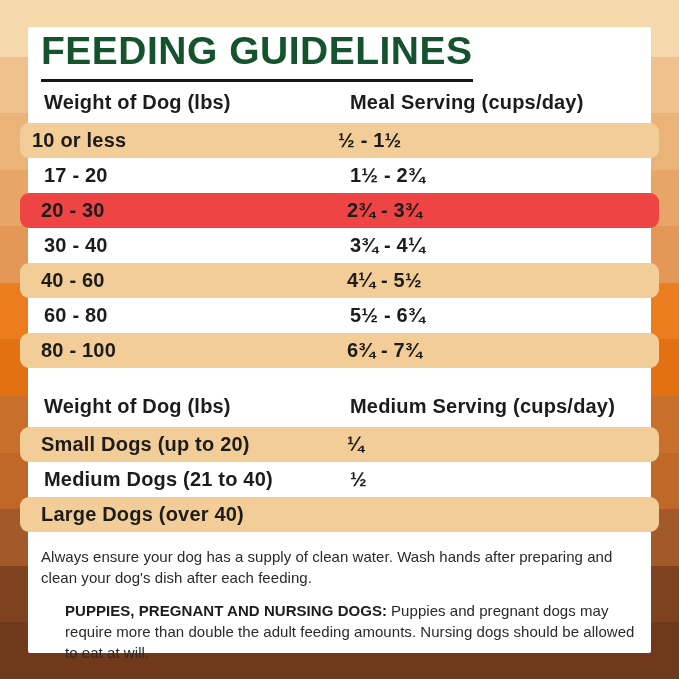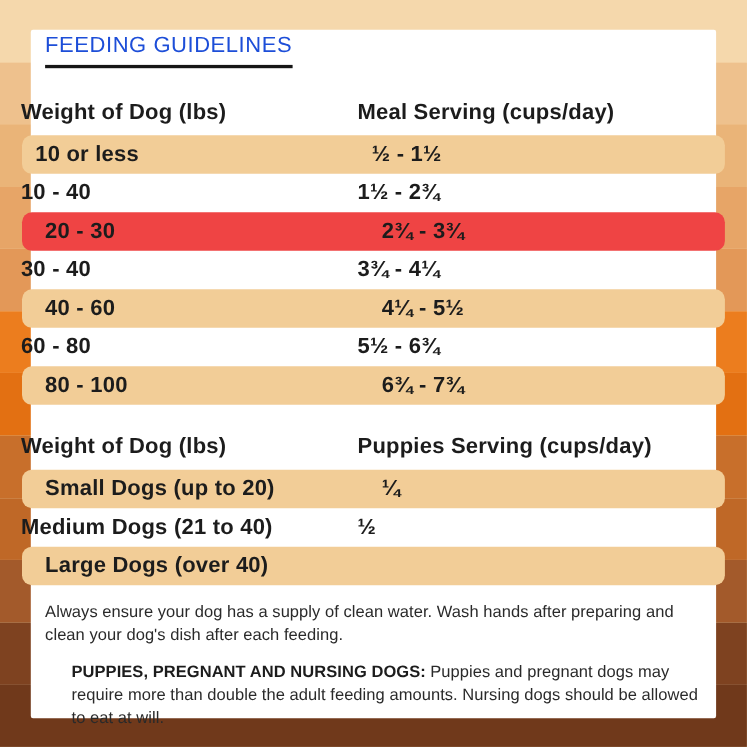--- a/index.html
+++ b/index.html
@@ -41,36 +41,36 @@
     inset: 0;
     z-index: 2;
     color: #1c1c1c;
   }
 
   .title {
     position: absolute;
     left: 41px;
     top: 31px;
     display: inline-block;
-    font-size: 20px;
-    font-weight: normal;
+    font-size: 39px;
+    font-weight: bold;
     letter-spacing: 0.5px;
-    color: #1d4ed8;
+    color: #14532d;
     border-bottom: 3px solid #161616;
     padding-bottom: 7px;
     line-height: 1.05;
   }
 
   .row {
     position: relative;
     width: 679px;
     display: grid;
     grid-template-columns: 306px auto;
     align-items: center;
-    padding-left: 19px;
+    padding-left: 44px;
     font-size: 20px;
     font-weight: bold;
     letter-spacing: 0.2px;
     color: #1c1c1c;
   }
 
   .hrow {
     position: absolute;
     left: 0;
     height: 26px;
@@ -130,21 +130,21 @@
       <span>Weight of Dog (lbs)</span>
       <span>Meal Serving (cups/day)</span>
     </div>
 
     <div class="rows" style="top: 123px;">
       <div class="row tan" style="background: rgb(242, 205, 151); padding-left: 12px;">
         <span>10 or less</span>
         <span>½ - 1½</span>
       </div>
       <div class="row">
-        <span>10 - 40</span>
+        <span>17 - 20</span>
         <span>1½ - 2¾</span>
       </div>
       <div class="row tan" style="background: #ef4444;">
         <span>20 - 30</span>
         <span>2¾ - 3¾</span>
       </div>
       <div class="row">
         <span>30 - 40</span>
         <span>3¾ - 4¼</span>
       </div>
@@ -157,21 +157,21 @@
         <span>5½ - 6¾</span>
       </div>
       <div class="row tan" style="background: rgb(242, 205, 151);">
         <span>80 - 100</span>
         <span>6¾ - 7¾</span>
       </div>
     </div>
 
     <div class="row hrow" style="top: 393px;">
       <span>Weight of Dog (lbs)</span>
-      <span>Puppies Serving (cups/day)</span>
+      <span>Medium Serving (cups/day)</span>
     </div>
 
     <div class="rows" style="top: 427px;">
       <div class="row tan" style="background: rgb(242, 205, 151);">
         <span>Small Dogs (up to 20)</span>
         <span>¼</span>
       </div>
       <div class="row">
         <span>Medium Dogs (21 to 40)</span>
         <span>½</span>

